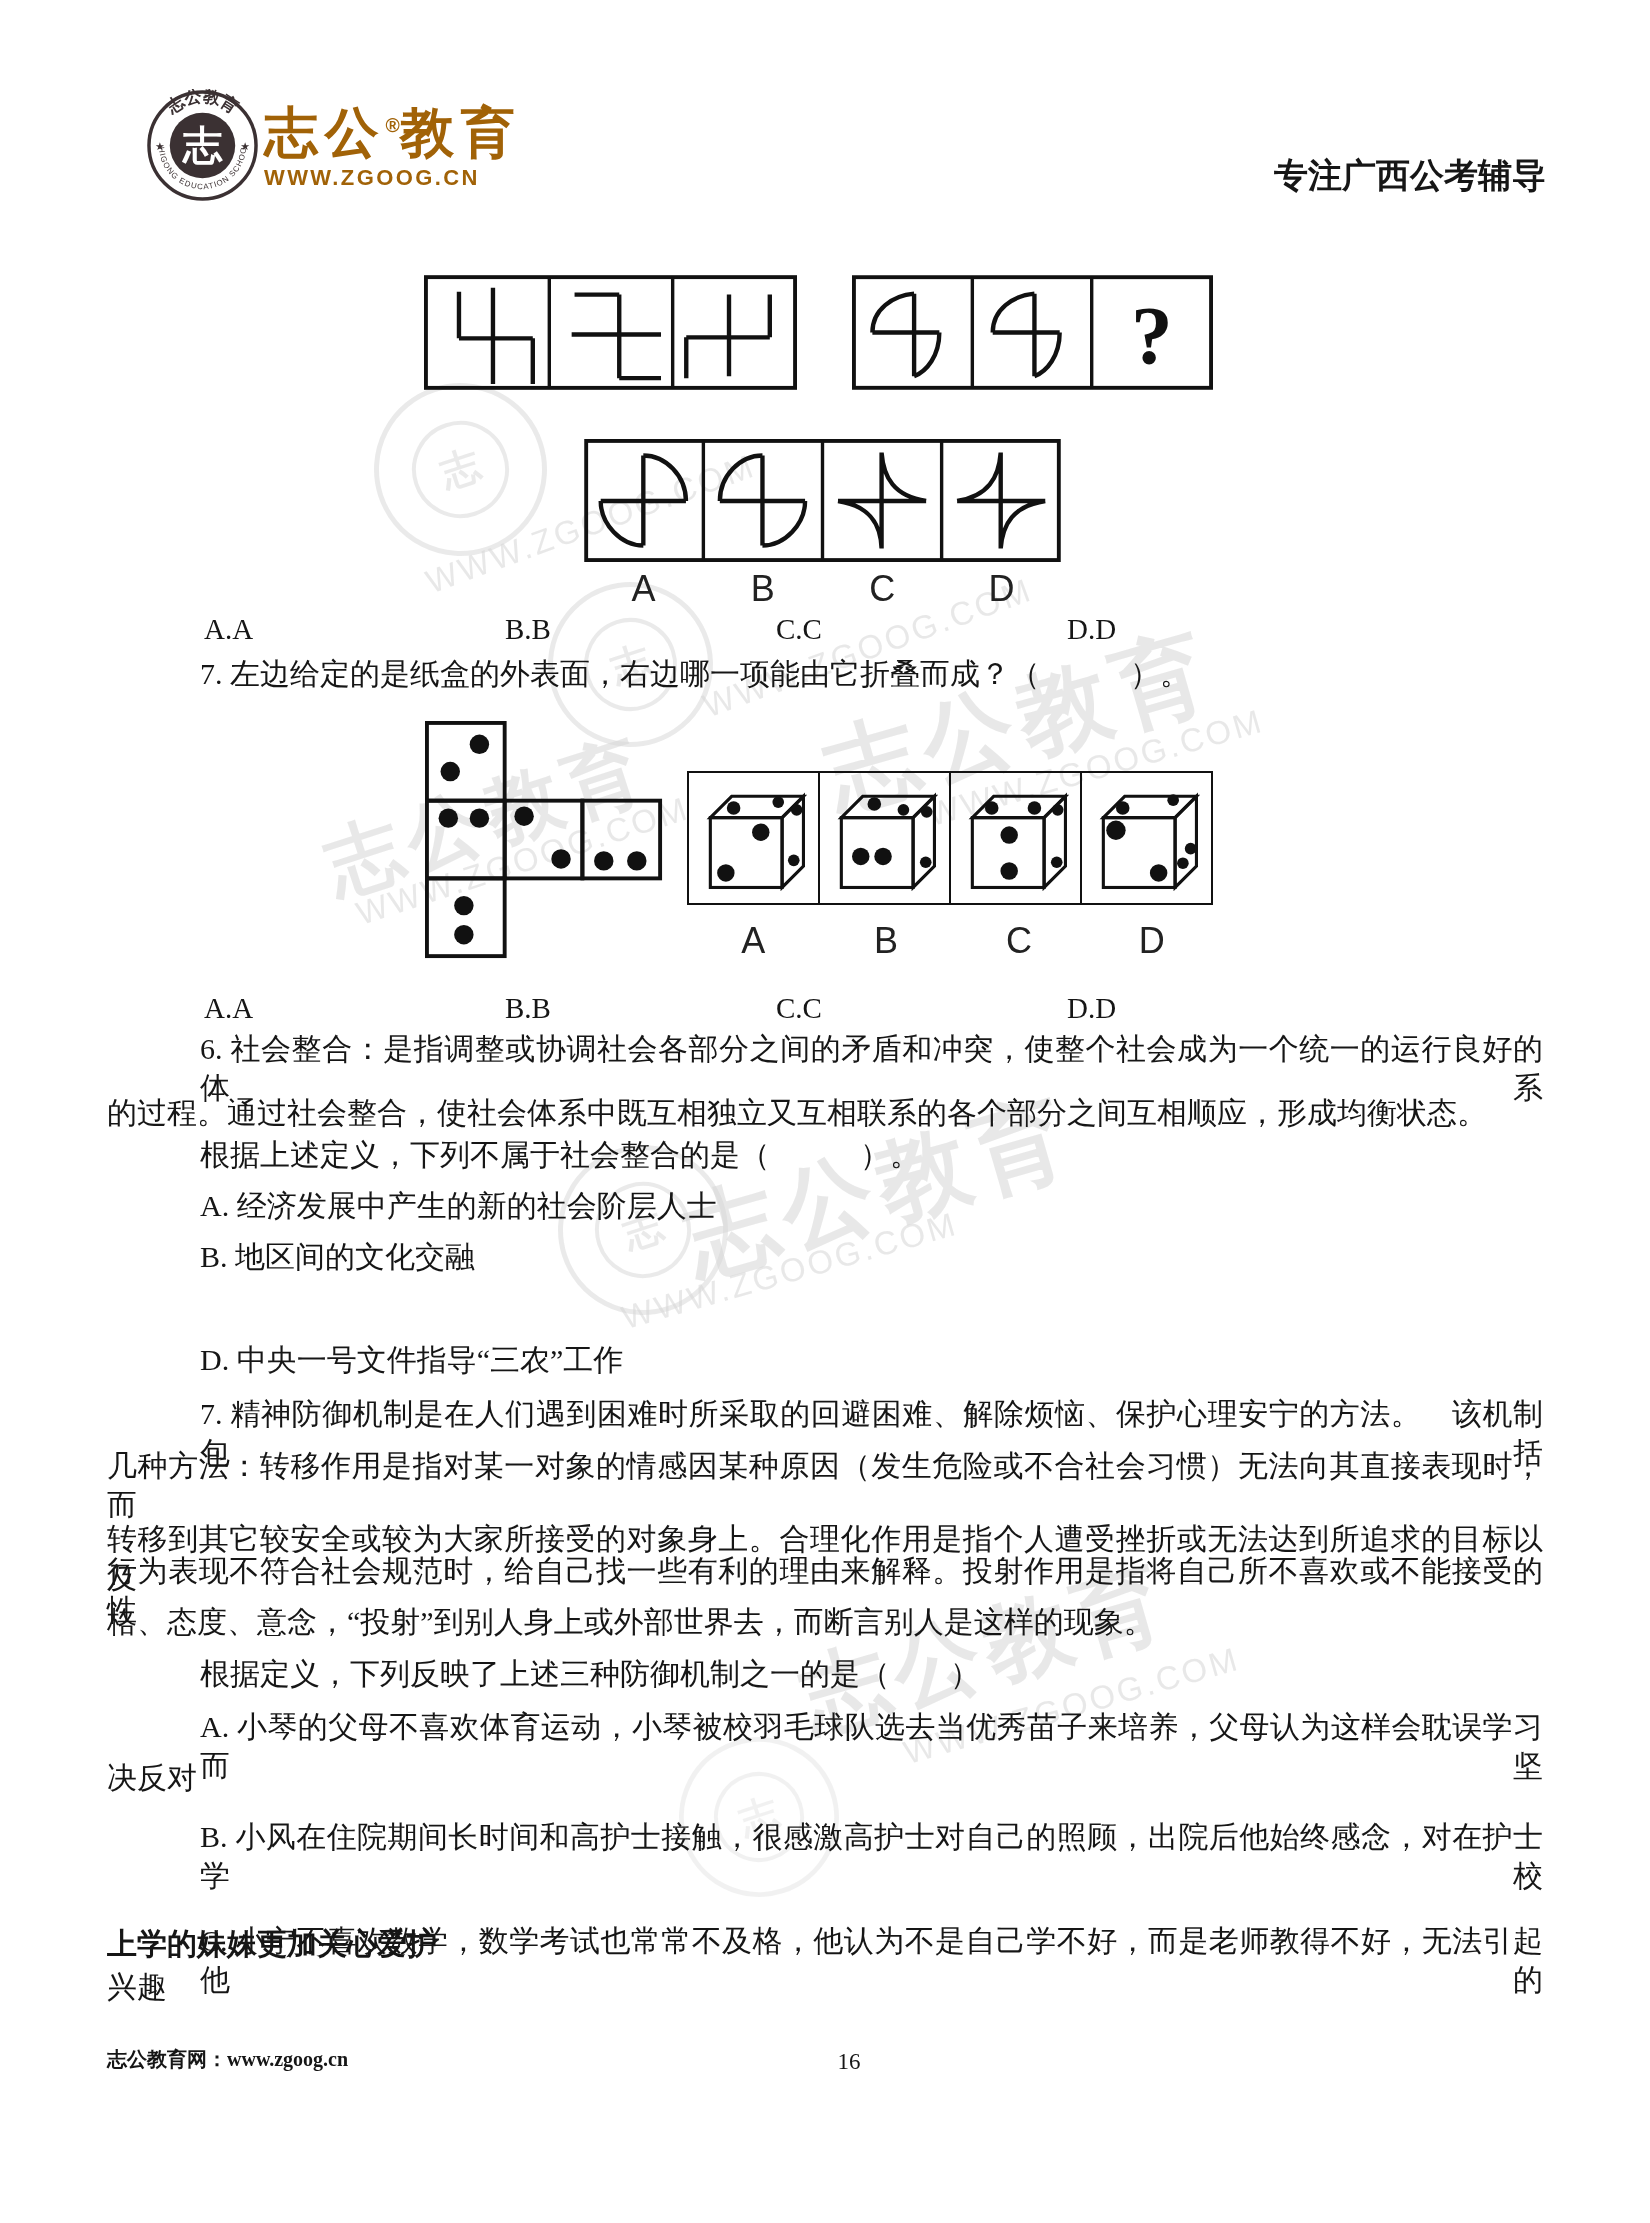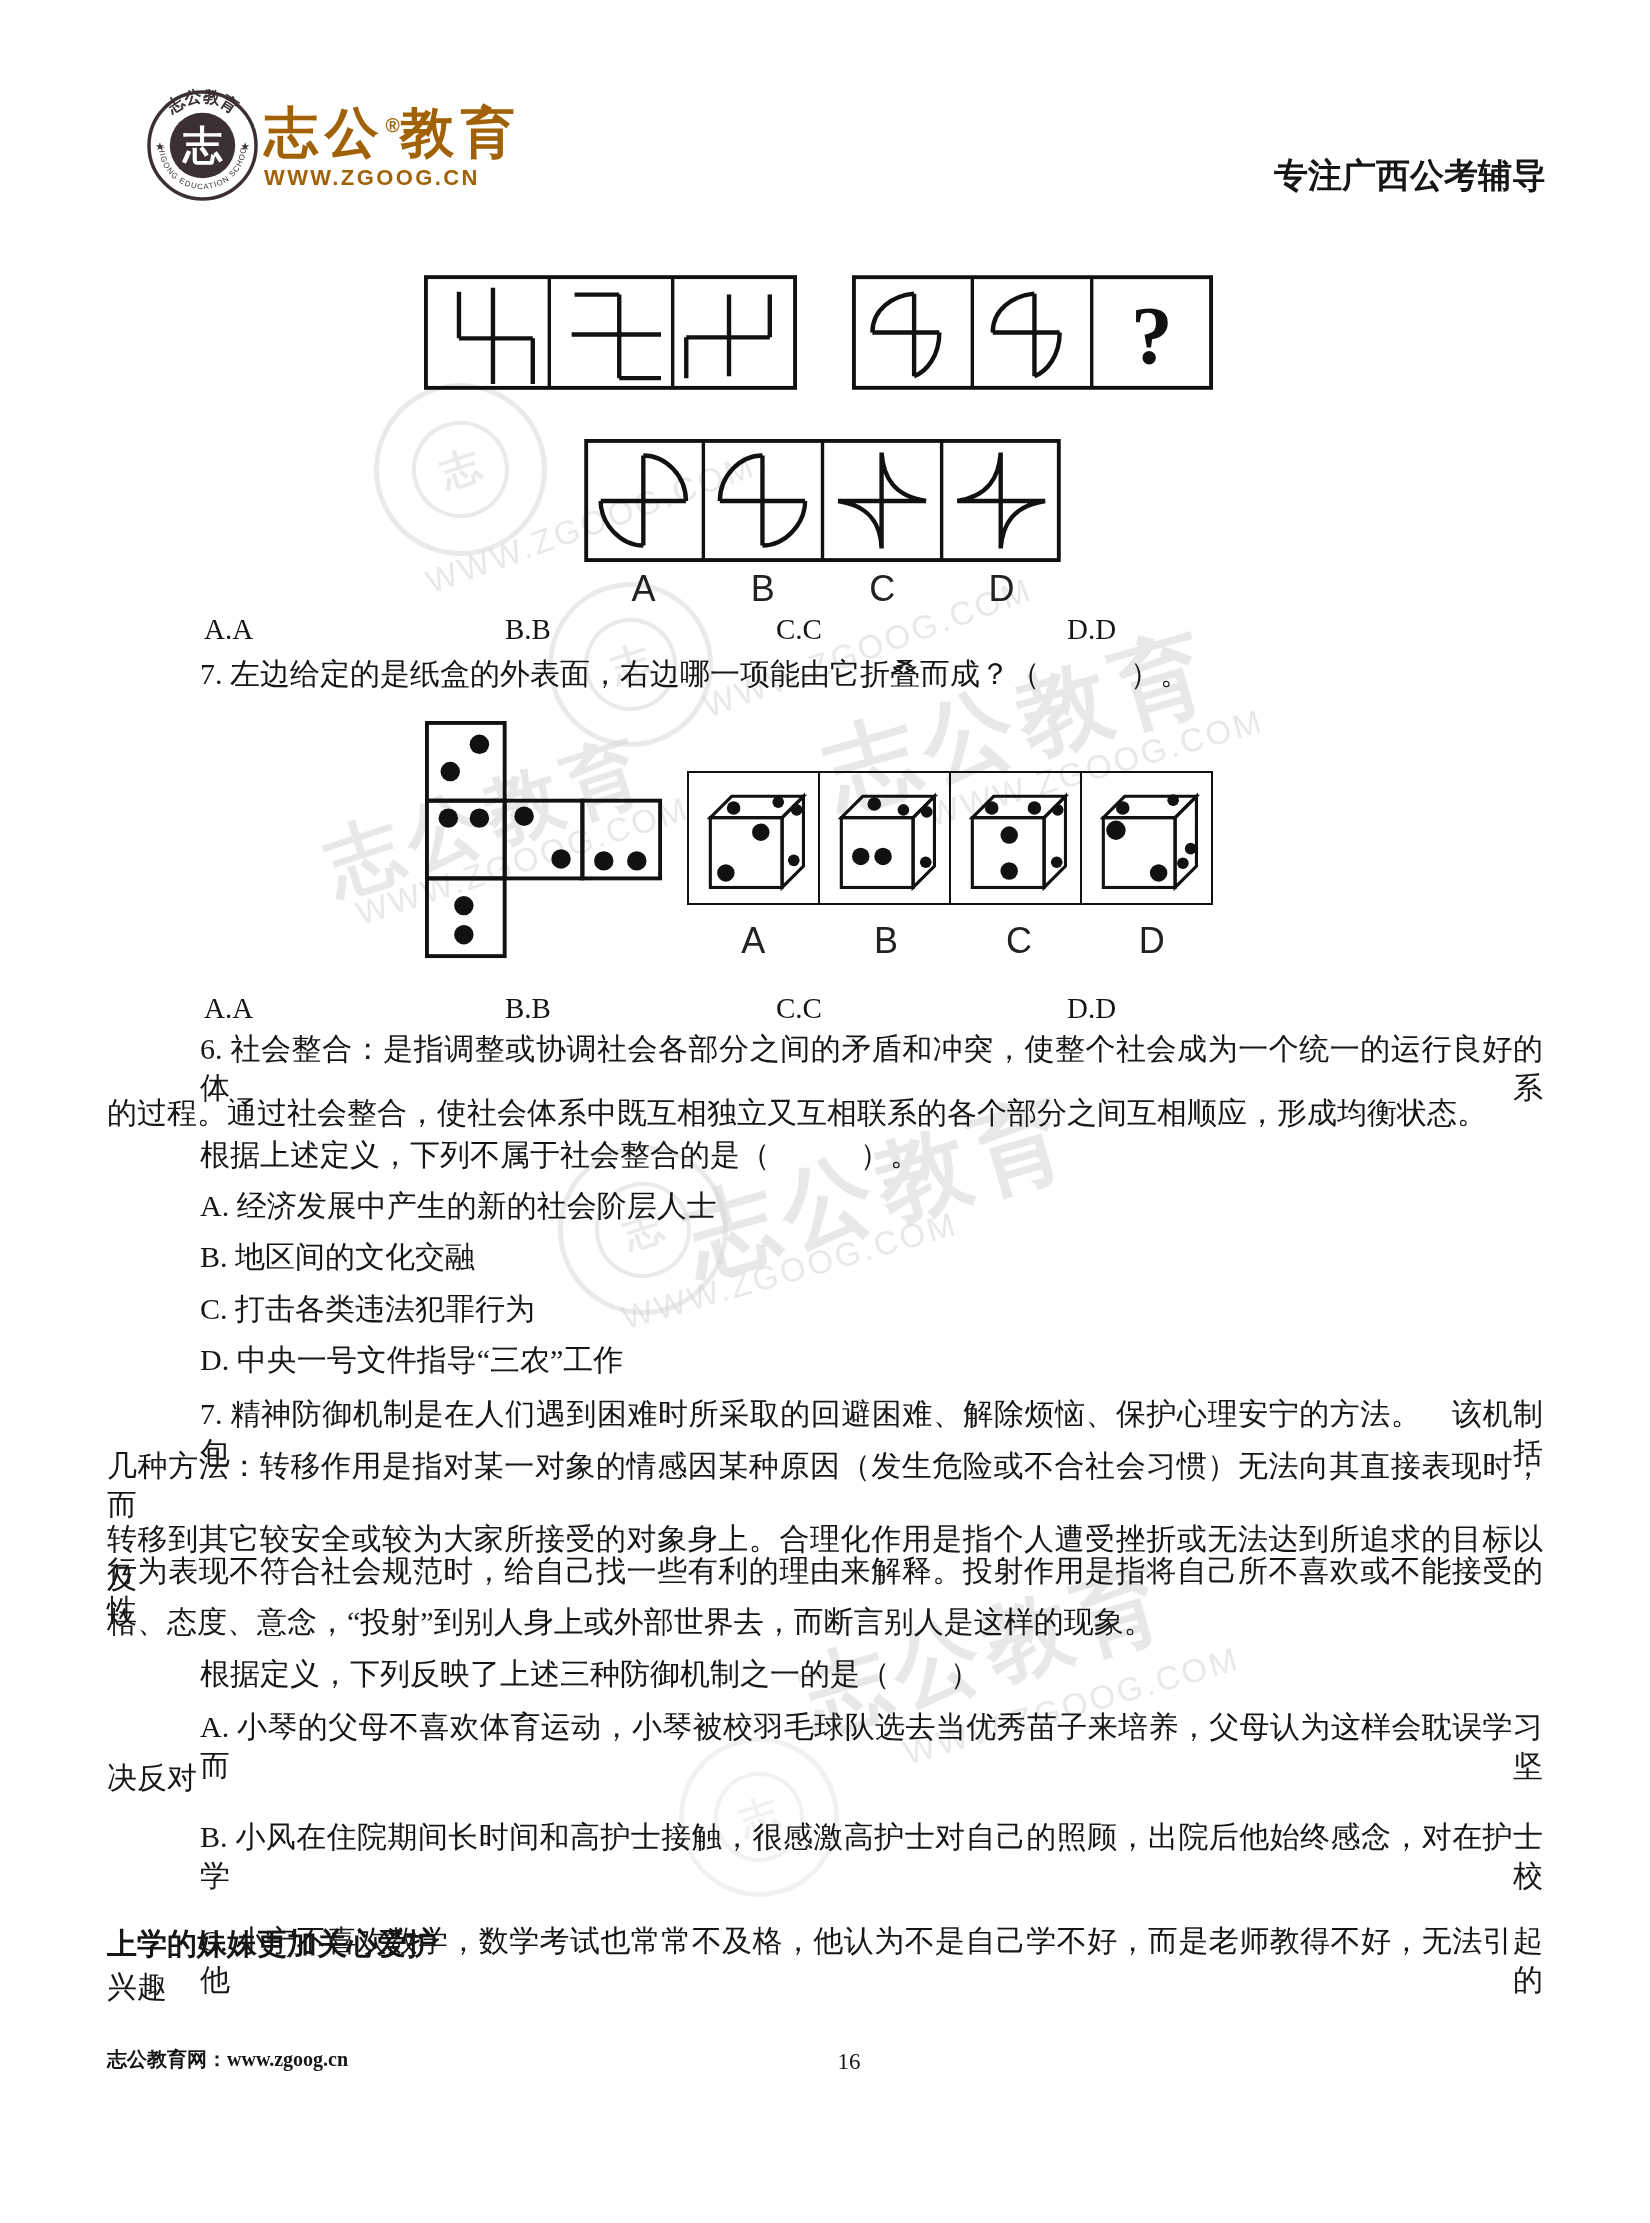--- a/index.html
+++ b/index.html
@@ -256,21 +256,20 @@
       <span class="o2">B.B</span>
       <span class="o3">C.C</span>
       <span class="o4">D.D</span>
     </div>
 
     <div class="line ind just" style="top:1029px;">6. 社会整合：是指调整或协调社会各部分之间的矛盾和冲突，使整个社会成为一个统一的运行良好的体系</div>
     <div class="line" style="top:1093px;">的过程。通过社会整合，使社会体系中既互相独立又互相联系的各个部分之间互相顺应，形成均衡状态。</div>
     <div class="line ind" style="top:1135px;">根据上述定义，下列不属于社会整合的是（　　　）。</div>
     <div class="line ind" style="top:1186px;">A. 经济发展中产生的新的社会阶层人士</div>
     <div class="line ind" style="top:1237px;">B. 地区间的文化交融</div>
-    <div class="line ind" style="top:1289px;">C. 打击各类违法犯罪行为</div>
     <div class="line ind" style="top:1340px;">D. 中央一号文件指导“三农”工作</div>
 
     <div class="line ind just" style="top:1394px;">7. 精神防御机制是在人们遇到困难时所采取的回避困难、解除烦恼、保护心理安宁的方法。　该机制包括</div>
     <div class="line just" style="top:1446px;">几种方法：转移作用是指对某一对象的情感因某种原因（发生危险或不合社会习惯）无法向其直接表现时，而</div>
     <div class="line just" style="top:1497px;margin-top:22px;">转移到其它较安全或较为大家所接受的对象身上。合理化作用是指个人遭受挫折或无法达到所追求的目标以及</div>
     <div class="line just" style="top:1551px;">行为表现不符合社会规范时，给自己找一些有利的理由来解释。投射作用是指将自己所不喜欢或不能接受的性</div>
     <div class="line" style="top:1602px;text-align:center;">格、态度、意念，“投射”到别人身上或外部世界去，而断言别人是这样的现象。</div>
     <div class="line ind" style="top:1654px;">根据定义，下列反映了上述三种防御机制之一的是（　　）</div>
     <div class="line ind just" style="top:1707px;">A. 小琴的父母不喜欢体育运动，小琴被校羽毛球队选去当优秀苗子来培养，父母认为这样会耽误学习而坚</div>
     <div class="line" style="top:1758px;">决反对</div>

